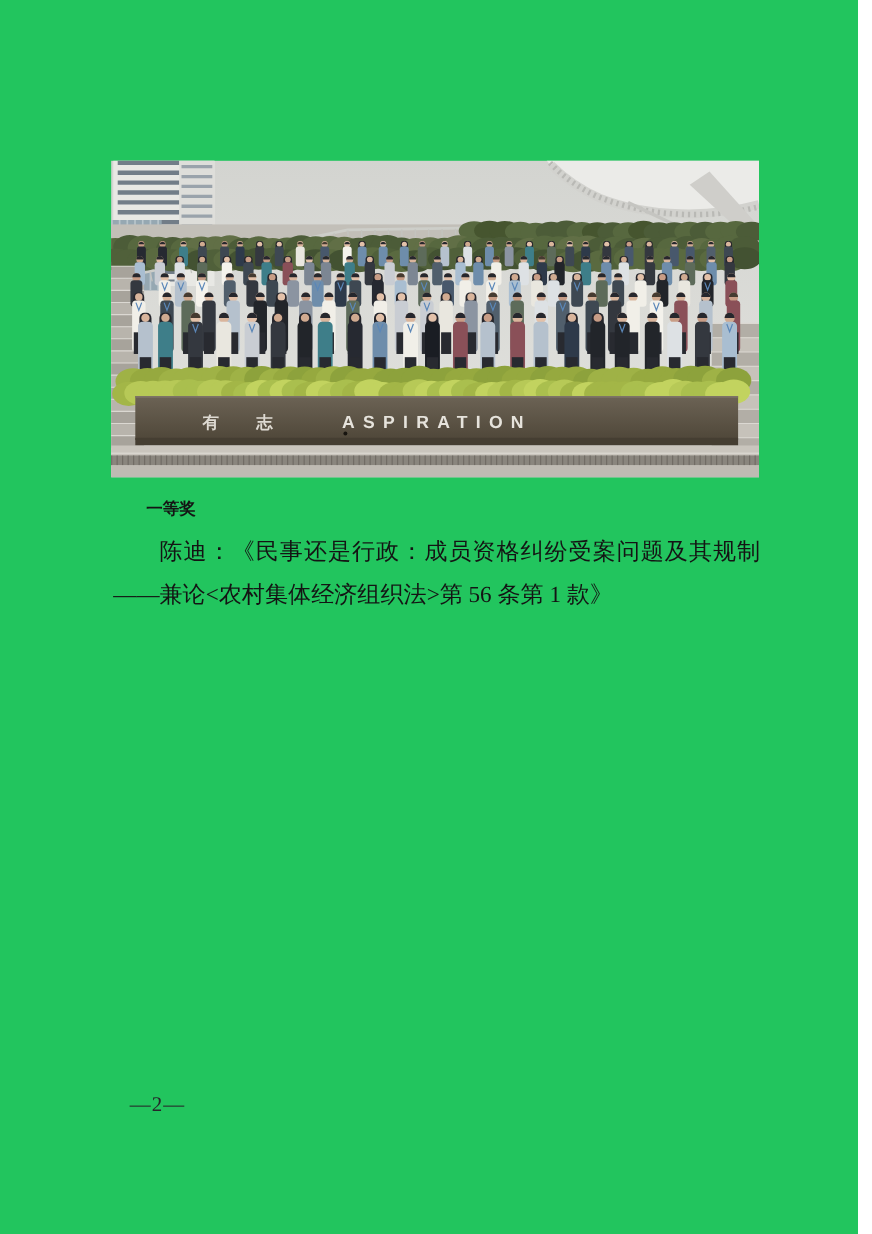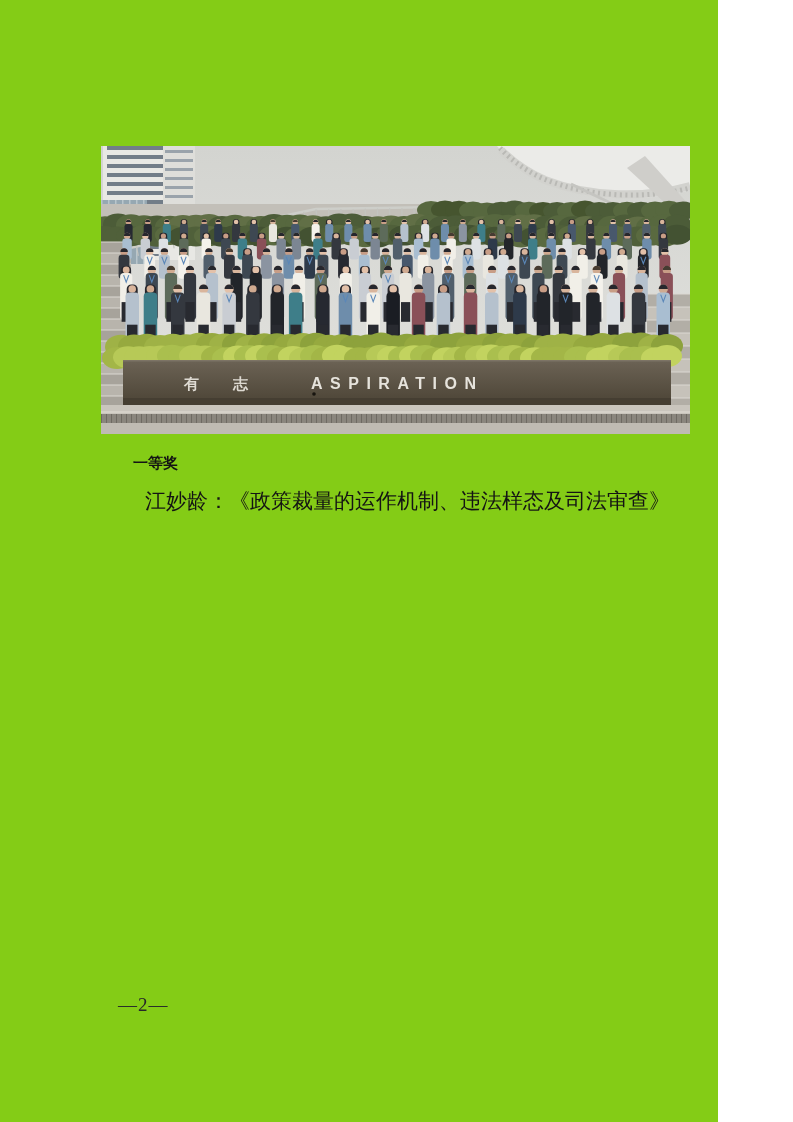--- a/index.html
+++ b/index.html
@@ -1,16 +1,16 @@
 <!DOCTYPE html>
 <html><head>
 <meta charset="utf-8">
 <style>
   html,body{margin:0;padding:0;background:#ffffff;}
-  .page{position:relative;width:718px;height:1122px;background:#84cc16;overflow:hidden;
+  .page{position:relative;width:780px;height:1122px;background:#22c55e;overflow:hidden;
         font-family:"Liberation Serif","DejaVu Serif",serif;color:#141414;}
   .photo{position:absolute;left:101px;top:146px;width:589px;height:288px;margin:0;}
   .photo svg{display:block;width:100%;height:100%;}
   .body-text{position:absolute;left:103px;top:441px;width:588px;
              font-size:21px;line-height:43px;text-align:justify;text-justify:inter-ideograph;}
   .body-text p{margin:0;text-indent:2em;}
   .award-heading{font-family:"Liberation Sans","DejaVu Sans",sans-serif;font-weight:700;
                  font-size:15px;line-height:38px;margin:3px 0 0 0;text-indent:2em;text-align:left;}
   .award-item{margin:0;text-indent:2em;font-size:21px;line-height:39px;}
   .page-number{position:absolute;left:118px;top:994px;font-size:19px;letter-spacing:1px;color:#26262a;}
@@ -828,17 +828,17 @@
         <line x1="0" y1="266" x2="589" y2="266" stroke="#d8d5ce" stroke-width="1.5"></line>
         <rect x="0" y="268" width="589" height="9" fill="#8a867e"></rect>
         <line x1="0" y1="272.5" x2="589" y2="272.5" stroke="#6e6a63" stroke-width="9" stroke-dasharray="1 4"></line>
         <rect x="0" y="277" width="589" height="11" fill="#bfbbb3"></rect>
       </g>
     </svg>
   </figure>
 
   <main class="body-text">
     <h3 class="award-heading">一等奖</h3>
-    <p class="award-item">江妙龄：《政策裁量的运作机制、违法样态及司法审查》</p>
+    <p class="award-item">陈迪：《民事还是行政：成员资格纠纷受案问题及其规制——兼论&lt;农村集体经济组织法&gt;第 56 条第 1 款》</p>
   </main>
 
   <div class="page-number">—2—</div>
 </div>
 
 </body></html>

